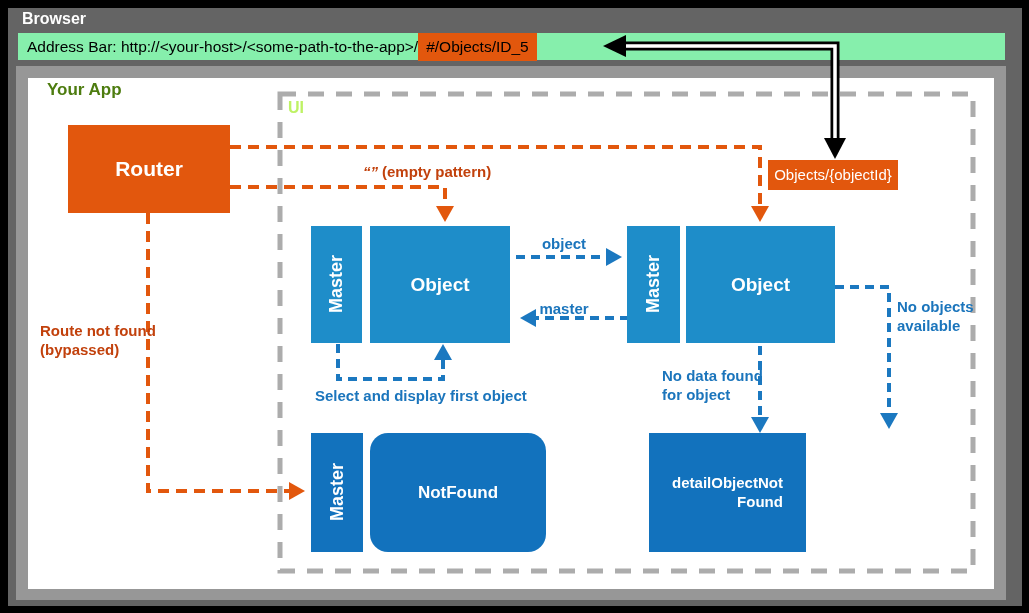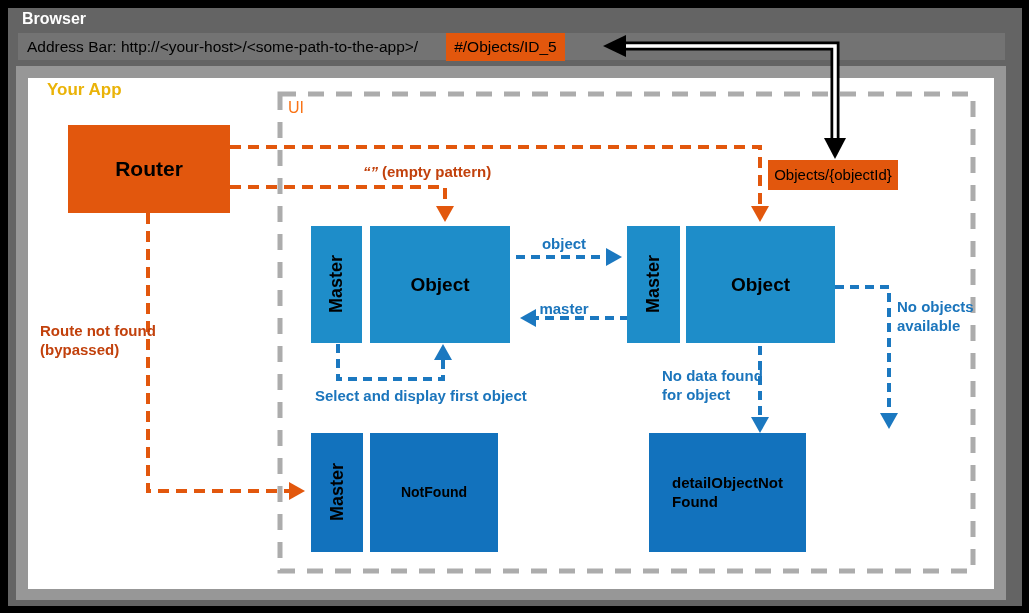--- a/index.html
+++ b/index.html
@@ -3,33 +3,33 @@
 <meta charset="utf-8">
 <style>
   html,body { margin:0; padding:0; background:#000; }
   .stage {
     position:relative; width:1029px; height:613px; background:#000;
     font-family:"Liberation Sans", sans-serif; overflow:hidden;
   }
   .bg { position:absolute; left:8px; top:8px; width:1014px; height:598px; background:#646464; }
   .browser-title { position:absolute; left:22px; top:10px; color:#fff; font-weight:bold; font-size:16px; }
   .address-bar {
-    position:absolute; left:18px; top:33px; width:987px; height:27px; background:#737373;
-    display:flex; align-items:stretch; font-size:15.5px; color:#000; white-space:nowrap;gap:28px;
+    position:absolute; left:18px; top:33px; width:987px; height:27px; background:#86efac;
+    display:flex; align-items:stretch; font-size:15.5px; color:#000; white-space:nowrap;
   }
   .addr-prefix { display:flex; align-items:center; padding-left:9px; }
   .addr-highlight { display:flex; align-items:center; background:#E2570D; padding:14px 8px; color:#000; }
   .app-frame { position:absolute; left:16px; top:66px; width:990px; height:534px; background:#979797; }
   .app-inner { position:absolute; left:28px; top:78px; width:966px; height:511px; background:#fff; }
-  .your-app-title { position:absolute; left:47px; top:80px; color:#eab308; font-weight:bold; font-size:17px; }
-  .ui-title { position:absolute; left:288px; top:99px; color:#f97316; font-weight:normal; font-size:16px; }
+  .your-app-title { position:absolute; left:47px; top:80px; color:#4d7c0f; font-weight:bold; font-size:17px; }
+  .ui-title { position:absolute; left:288px; top:99px; color:#bef264; font-weight:bold; font-size:16px; }
   svg.overlay { position:absolute; left:0; top:0; pointer-events:none; }
   .node {
     position:absolute; display:flex; align-items:center; justify-content:center;
-    color:#000000; text-align:left; font-weight:600; line-height:1.25;
+    color:#ffffff; text-align:right; font-weight:600; line-height:1.25;
   }
   .orange { background:#E2570D; }
   .blue-light { background:#1E8DC9; }
   .blue-dark { background:#1272BD; }
   .vtext { writing-mode:vertical-rl; transform:rotate(180deg); }
   .lbl { position:absolute; font-weight:600; font-size:15px; line-height:1.25; white-space:nowrap; }
   .lbl-orange { color:#c2410c; }
   .lbl-blue { color:#1B75BC; }
   .center { text-align:center; }
   .q { font-style:italic; font-weight:bold; margin-right:4px; }
@@ -109,21 +109,21 @@
   <div class="node blue-light" style="left:627px;top:226px;width:53px;height:117px;font-size:18px;">
     <span class="vtext">Master</span>
   </div>
   <div class="node blue-light" style="left:686px;top:226px;width:149px;height:117px;font-size:19px;">
     <span>Object</span>
   </div>
 
   <div class="node blue-dark" style="left:311px;top:433px;width:52px;height:119px;font-size:18px;">
     <span class="vtext">Master</span>
   </div>
-  <div class="node blue-dark" style="left:370px;top:433px;width:128px;height:119px;font-size:14px;">
+  <div class="node blue-dark" style="left:370px;top:433px;width:176px;height:119px;font-size:17px;border-radius:18px;">
     <span>NotFound</span>
   </div>
 
   <div class="node blue-dark" style="left:649px;top:433px;width:157px;height:119px;font-size:15px;">
     <span>
       <span style="display:block">detailObjectNot</span>
       <span style="display:block">Found</span>
     </span>
   </div>
 

